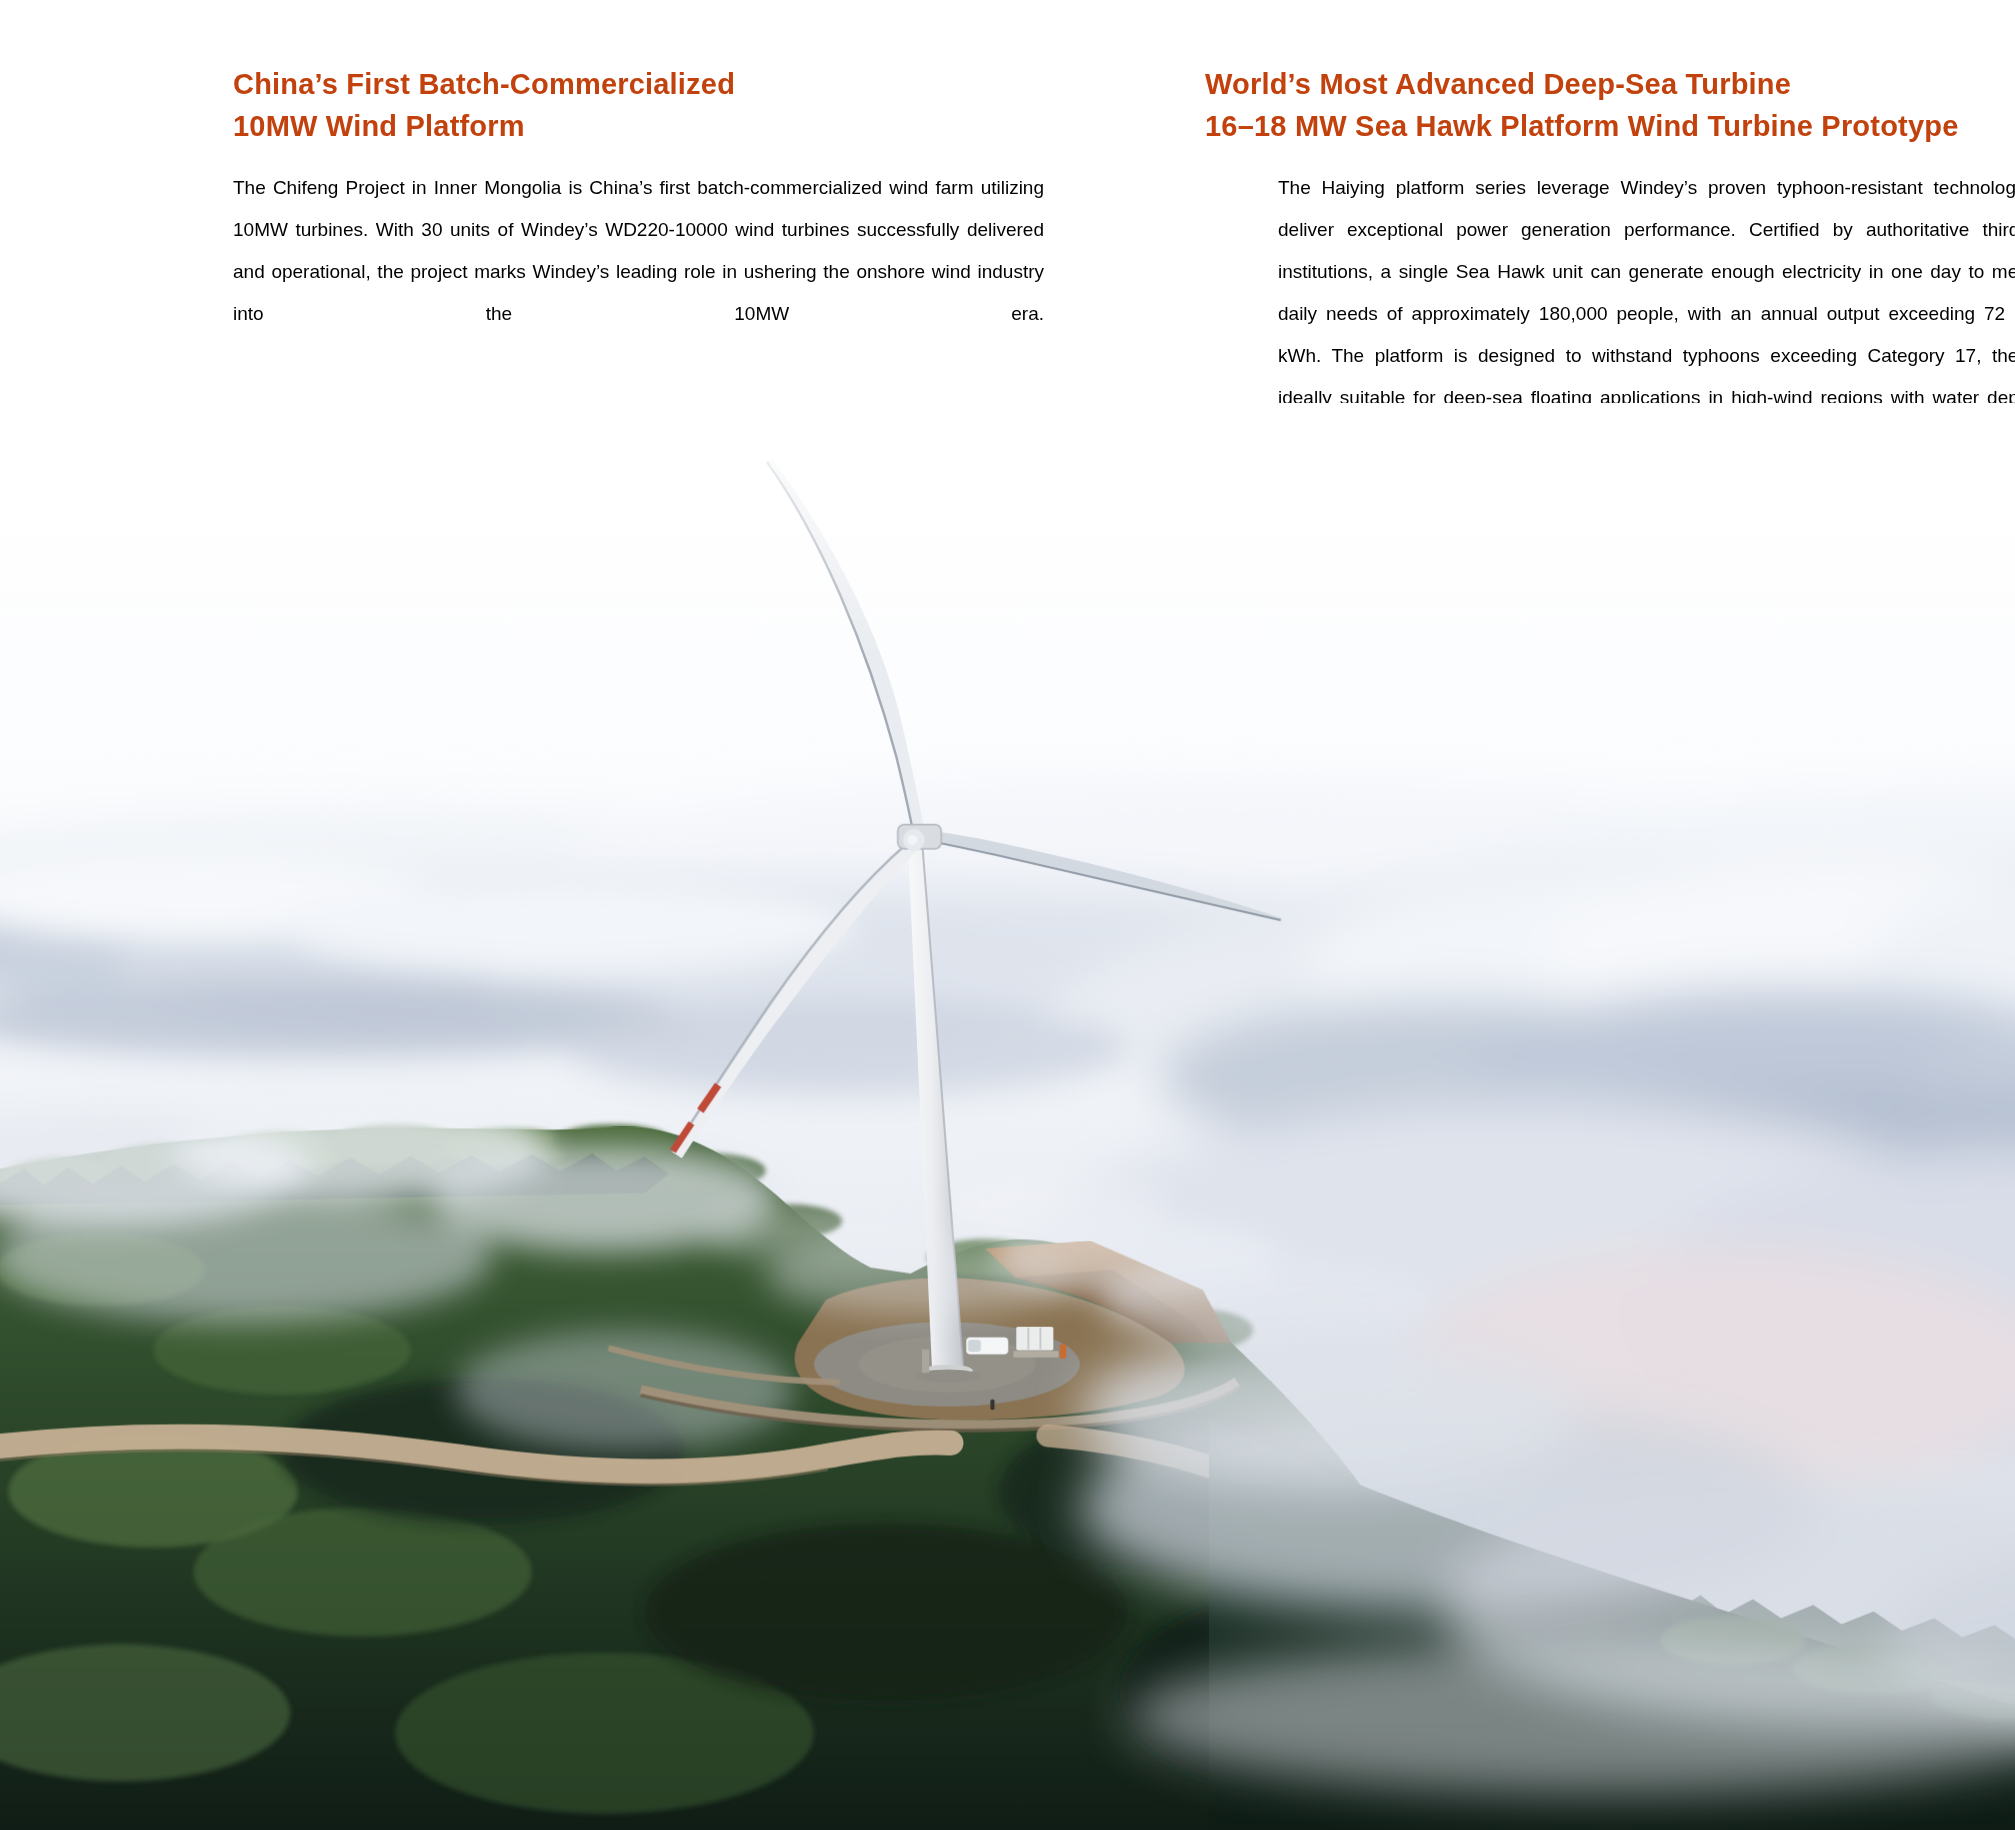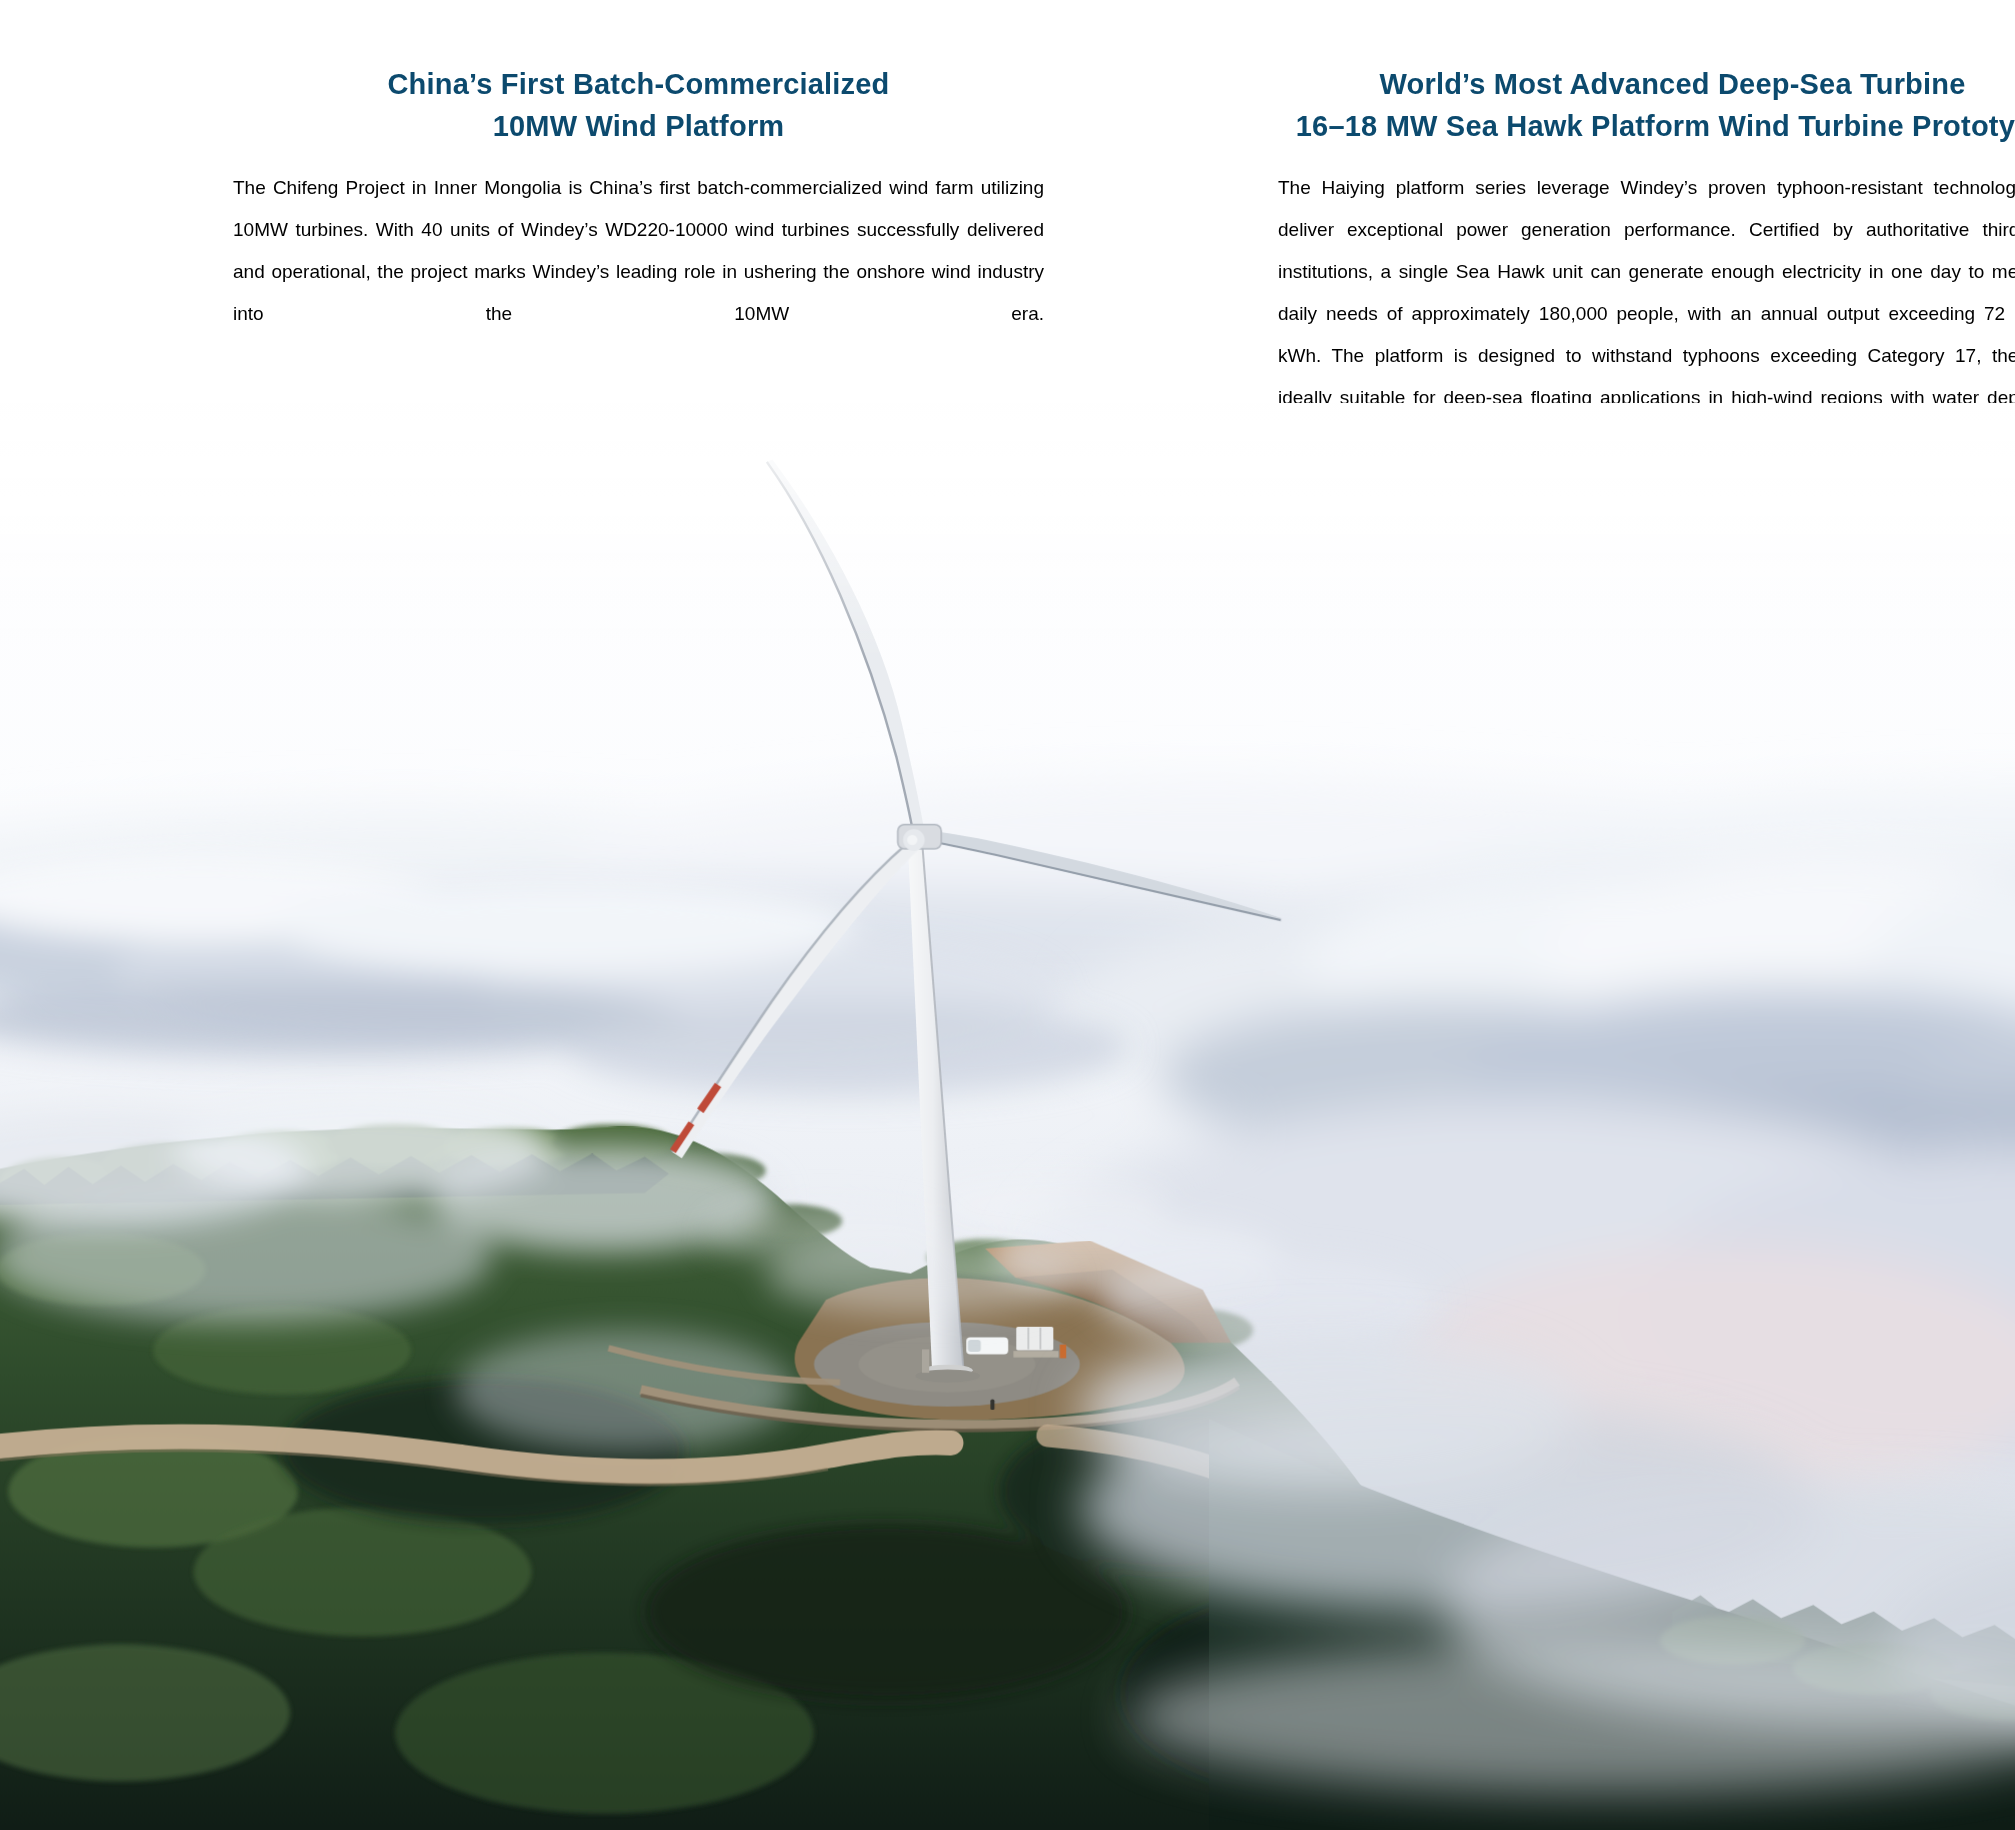--- a/index.html
+++ b/index.html
@@ -4,21 +4,21 @@
 <style>
   html,body{margin:0;padding:0;}
   body{
     width:2321px;height:1831px;position:relative;overflow:hidden;
     background:#ffffff;
     font-family:"Liberation Sans","DejaVu Sans",sans-serif;
   }
   .article-heading{
     position:absolute;top:44px;
     font-weight:bold;font-size:29px;line-height:42px;
-    color:#0c4a6e;text-align:center;letter-spacing:0.2px;
+    color:#c2410c;text-align:left;letter-spacing:0.2px;
   }
   #heading-left{left:233px;width:811px;}
   #heading-right{left:1205px;width:935px;}
   .article-body{
     position:absolute;top:167px;
     font-size:19px;line-height:42px;color:#000000;
     text-align:justify;
   }
   #body-left{left:233px;width:811px;}
   #body-right{left:1278px;width:790px;}
@@ -27,21 +27,21 @@
     position:absolute;left:0;top:403px;width:2321px;height:1428px;
   }
   #photo svg{display:block;width:2321px;height:1428px;}
 </style>
 </head>
 <body>
 
 <h1 class="article-heading" id="heading-left"><span>China’s First Batch-Commercialized</span><br>
 <span>10MW Wind Platform</span></h1>
 
-<div class="article-body" id="body-left">The Chifeng Project in Inner Mongolia is China’s first batch-commercialized wind farm utilizing 10MW turbines. With 40 units of Windey’s WD220-10000 wind turbines successfully delivered and operational, the project marks Windey’s leading role in ushering the onshore wind industry into the 10MW era.</div>
+<div class="article-body" id="body-left">The Chifeng Project in Inner Mongolia is China’s first batch-commercialized wind farm utilizing 10MW turbines. With 30 units of Windey’s WD220-10000 wind turbines successfully delivered and operational, the project marks Windey’s leading role in ushering the onshore wind industry into the 10MW era.</div>
 
 <h1 class="article-heading" id="heading-right"><span>World’s Most Advanced Deep-Sea Turbine</span><br>
 <span>16–18 MW Sea Hawk Platform Wind Turbine Prototype</span></h1>
 
 <div class="article-body" id="body-right">The Haiying platform series leverage Windey’s proven typhoon-resistant technology and deliver exceptional power generation performance. Certified by authoritative third-party institutions, a single Sea Hawk unit can generate enough electricity in one day to meet the daily needs of approximately 180,000 people, with an annual output exceeding 72 million kWh. The platform is designed to withstand typhoons exceeding Category 17, therefore ideally suitable for deep-sea floating applications in high-wind regions with water depths of 50–60 meters and distances up to 200 km offshore.</div>
 
 <figure id="photo" style="margin:0">
 <svg viewBox="0 0 5760 3543" preserveAspectRatio="none">
   <defs>
     <linearGradient id="skyGrad" x1="0" y1="0" x2="0" y2="1">

